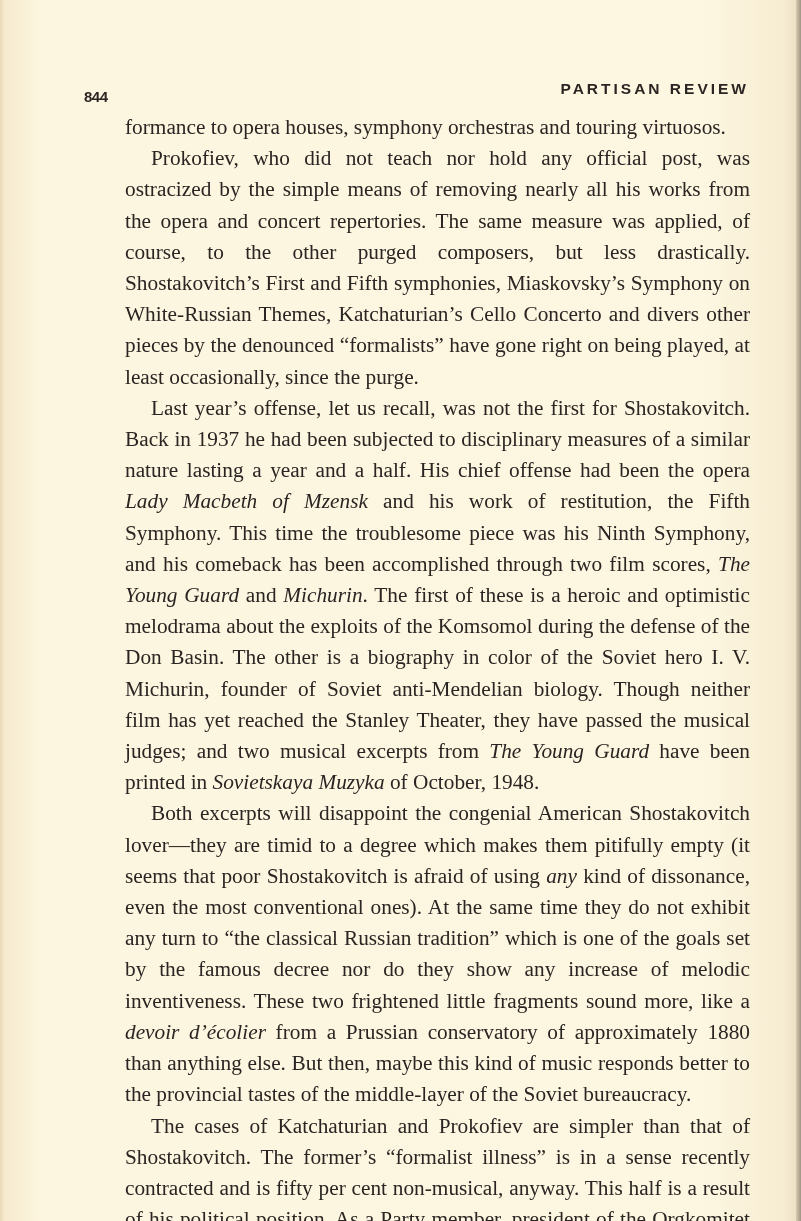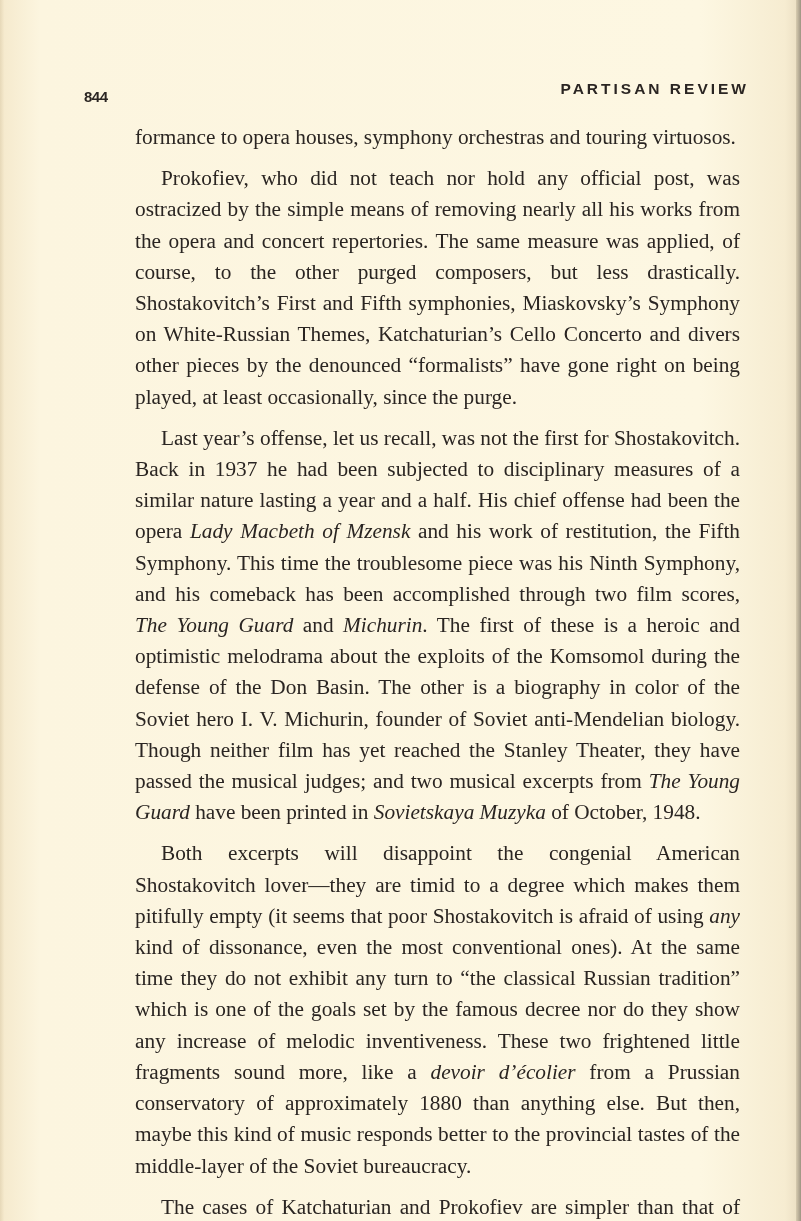--- a/index.html
+++ b/index.html
@@ -33,21 +33,21 @@
   .journal-title {
     position: absolute; right: 0; top: 8px;
     font-family: "Liberation Sans", "DejaVu Sans", sans-serif;
     font-weight: bold; font-size: 15.5px; letter-spacing: 3px;
   }
   .body-text {
     position: absolute; left: 125px; top: 112px; width: 625px;
     font-size: 21.3px; line-height: 31.2px;
     text-align: justify;
   }
-  .body-text p { margin: 10px; text-indent: 26px; }
+  .body-text p { margin: 0; text-indent: 26px; }
   .body-text p.cont { text-indent: 0; }
   .body-text i { font-style: italic; }
 </style>
 </head>
 <body>
 
 <div class="page">
   <div class="left-edge"></div>
   <div class="right-edge"></div>
 

